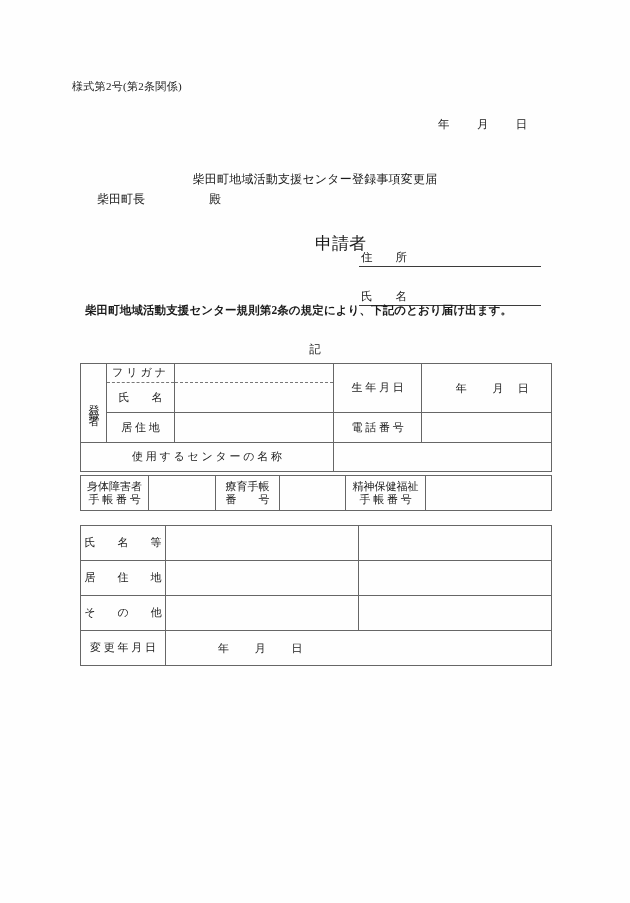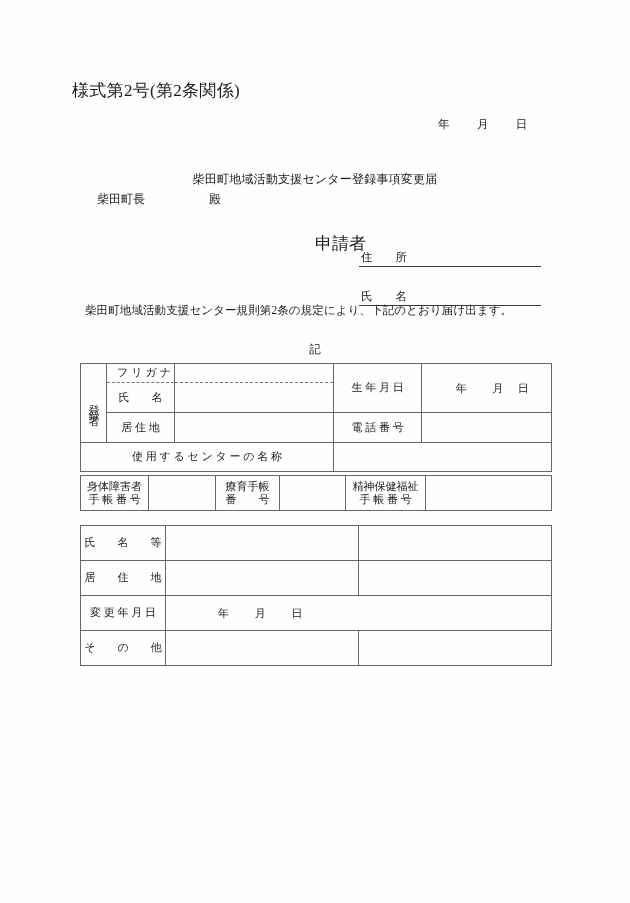--- a/index.html
+++ b/index.html
@@ -22,21 +22,21 @@
     background: #fefefe;
   }
 
   
   .abs { position: absolute; white-space: nowrap; }
 
   
   #form-code {
     left: 72px;
     top: 79px;
-    font-size: 17px;
+    font-size: 11px;
     letter-spacing: 0.3px;
   }
   #date-line {
     left: 438px;
     top: 117px;
     font-size: 11.5px;
   }
   #date-line span { display: inline-block; }
   #date-line .g { width: 36px; }
 
@@ -84,20 +84,21 @@
   .applicant-row .lbl-wide { display: inline-block; }
   .applicant-row .paren { display: inline-block; margin-left: 14px; }
   .applicant-row .paren .inner { display: inline-block; width: 26px; }
 
   
   #statement {
     left: 85px;
     top: 303px;
     font-size: 11.5px;
     letter-spacing: 0.1px;
+    font-weight: bold;
   }
   #ki-mark {
     left: 0;
     right: 0;
     top: 342px;
     text-align: center;
     font-size: 11.5px;
   }
 
   
@@ -138,21 +139,20 @@
     display: block;
     height: 78px;
     line-height: 26px;
     text-align: center;
     font-size: 11px;
   }
   td.vert-cell { width: 26px; text-align: center; padding: 0; }
   td.furigana-cell {
     border-bottom: 1px dashed #777 !important;
     height: 18px !important;
-    text-align: right;
   }
   td.furigana-value {
     border-bottom: 1px dashed #777 !important;
     height: 18px !important;
   }
   td.name-cell { height: 28px !important; border-top: none !important; }
   td.name-value { border-top: none !important; }
   .label-sp-3 { letter-spacing: 3px; }
   .ymd-value {
     text-align: center;
@@ -305,29 +305,29 @@
         <td class="cell-label">氏　　名　　等</td>
         <td class="cell-value"></td>
         <td class="cell-value"></td>
       </tr>
       <tr>
         <td class="cell-label">居　　住　　地</td>
         <td class="cell-value"></td>
         <td class="cell-value"></td>
       </tr>
       <tr>
+        <td class="cell-label">そ　　の　　他</td>
+        <td class="cell-value"></td>
+        <td class="cell-value"></td>
+      </tr>
+
+      <tr>
         <td class="cell-label">変 更 年 月 日</td>
         <td class="ymd-value" colspan="2" style="text-align:left; padding-left:52px;">
           <span class="g">年</span>
           <span class="g">月</span>
           <span>日</span>
         </td>
       </tr>
-
-      <tr>
-        <td class="cell-label">そ　　の　　他</td>
-        <td class="cell-value"></td>
-        <td class="cell-value"></td>
-      </tr>
     </tbody>
   </table>
 
 </div>
 
 </body></html>

